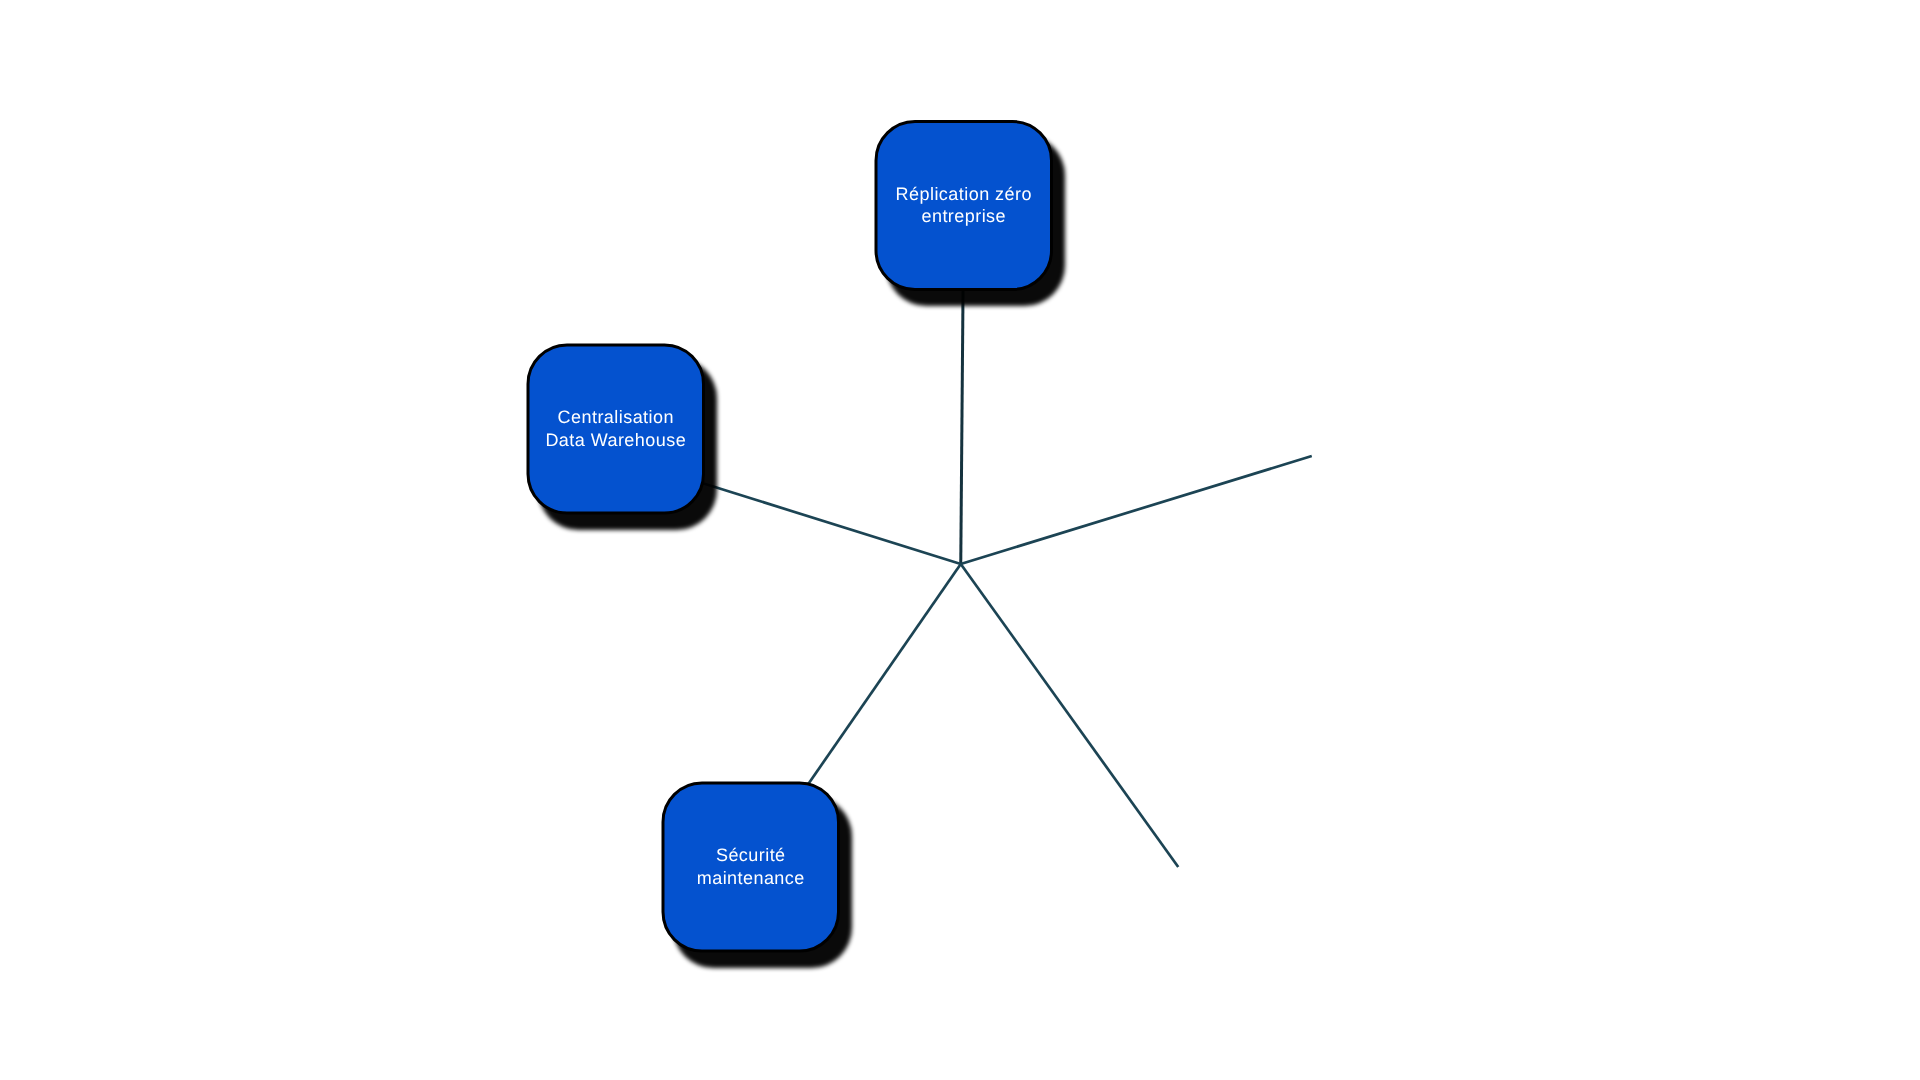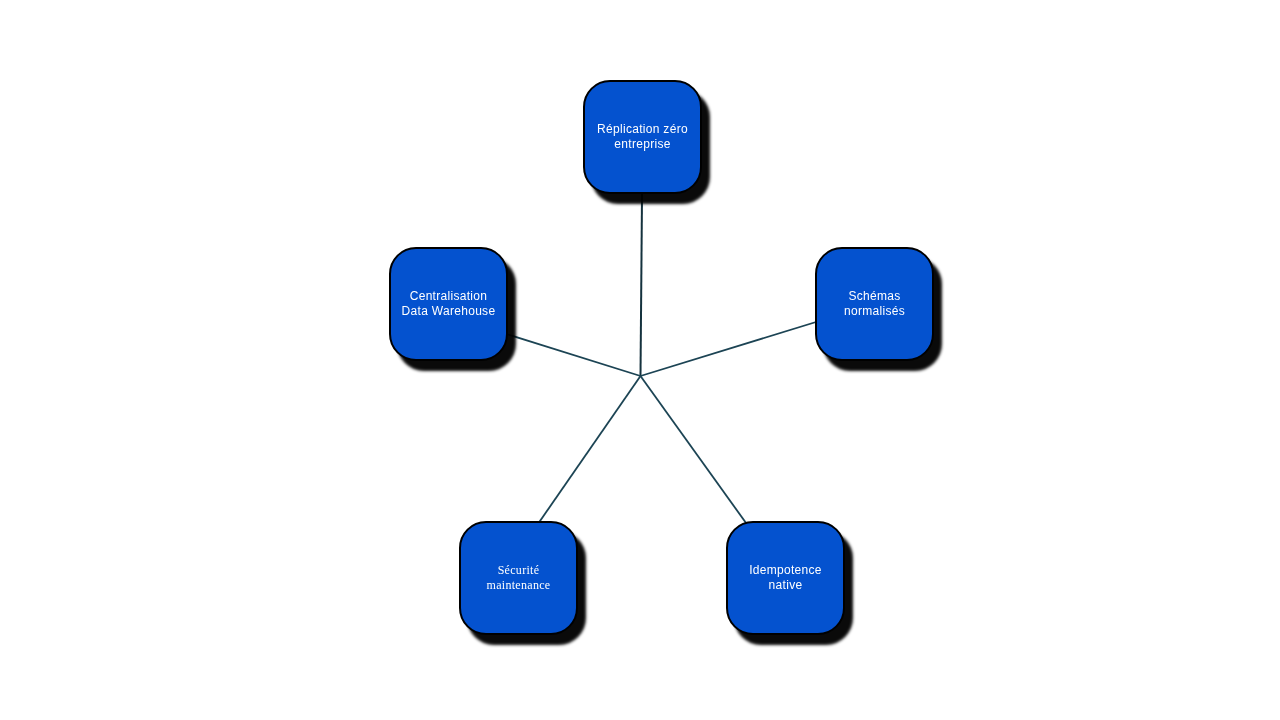--- a/index.html
+++ b/index.html
@@ -52,23 +52,23 @@
     top: 289px;
     width: 179px;
     height: 174px;
     border-radius: 36px;
     font-size: 20px;
     line-height: 24.5px;
     letter-spacing: 0.4px;
   }
   .node .line { display: block; white-space: nowrap; }
   #node-top          { left: 583px; top: 80px; }
-  #node-left         { left: 351px; top: 247px; margin-left: 38px; }
+  #node-left         { left: 351px; top: 229px; }
   #node-right        { left: 815px; top: 247px; }
-  #node-bottom-left  { left: 459px; top: 521px; font-family: Liberation Serif, serif; }
+  #node-bottom-left  { left: 441px; top: 521px; }
   #node-bottom-right { left: 726px; top: 521px; }
 </style>
 </head>
 <body>
 
 <div class="canvas">
 
   <svg class="connectors" viewBox="0 0 1280 720" xmlns="http://www.w3.org/2000/svg">
     <line x1="640.5" y1="376" x2="642.5" y2="137" stroke="#15323E" stroke-width="2"></line>
     <line x1="640.5" y1="376" x2="410.5" y2="304" stroke="#1C4454" stroke-width="1.8"></line>
@@ -81,28 +81,20 @@
   <div class="node satellite" id="node-top">
     <span class="line">Réplication zéro</span>
     <span class="line">entreprise</span>
   </div>
 
   <div class="node satellite" id="node-left">
     <span class="line">Centralisation</span>
     <span class="line">Data Warehouse</span>
   </div>
 
-  <div class="node satellite" id="node-right">
-    <span class="line">Schémas</span>
-    <span class="line">normalisés</span>
-  </div>
 
   <div class="node satellite" id="node-bottom-left">
     <span class="line">Sécurité</span>
     <span class="line">maintenance</span>
   </div>
 
-  <div class="node satellite" id="node-bottom-right">
-    <span class="line">Idempotence</span>
-    <span class="line">native</span>
-  </div>
 
 </div>
 
 </body></html>

